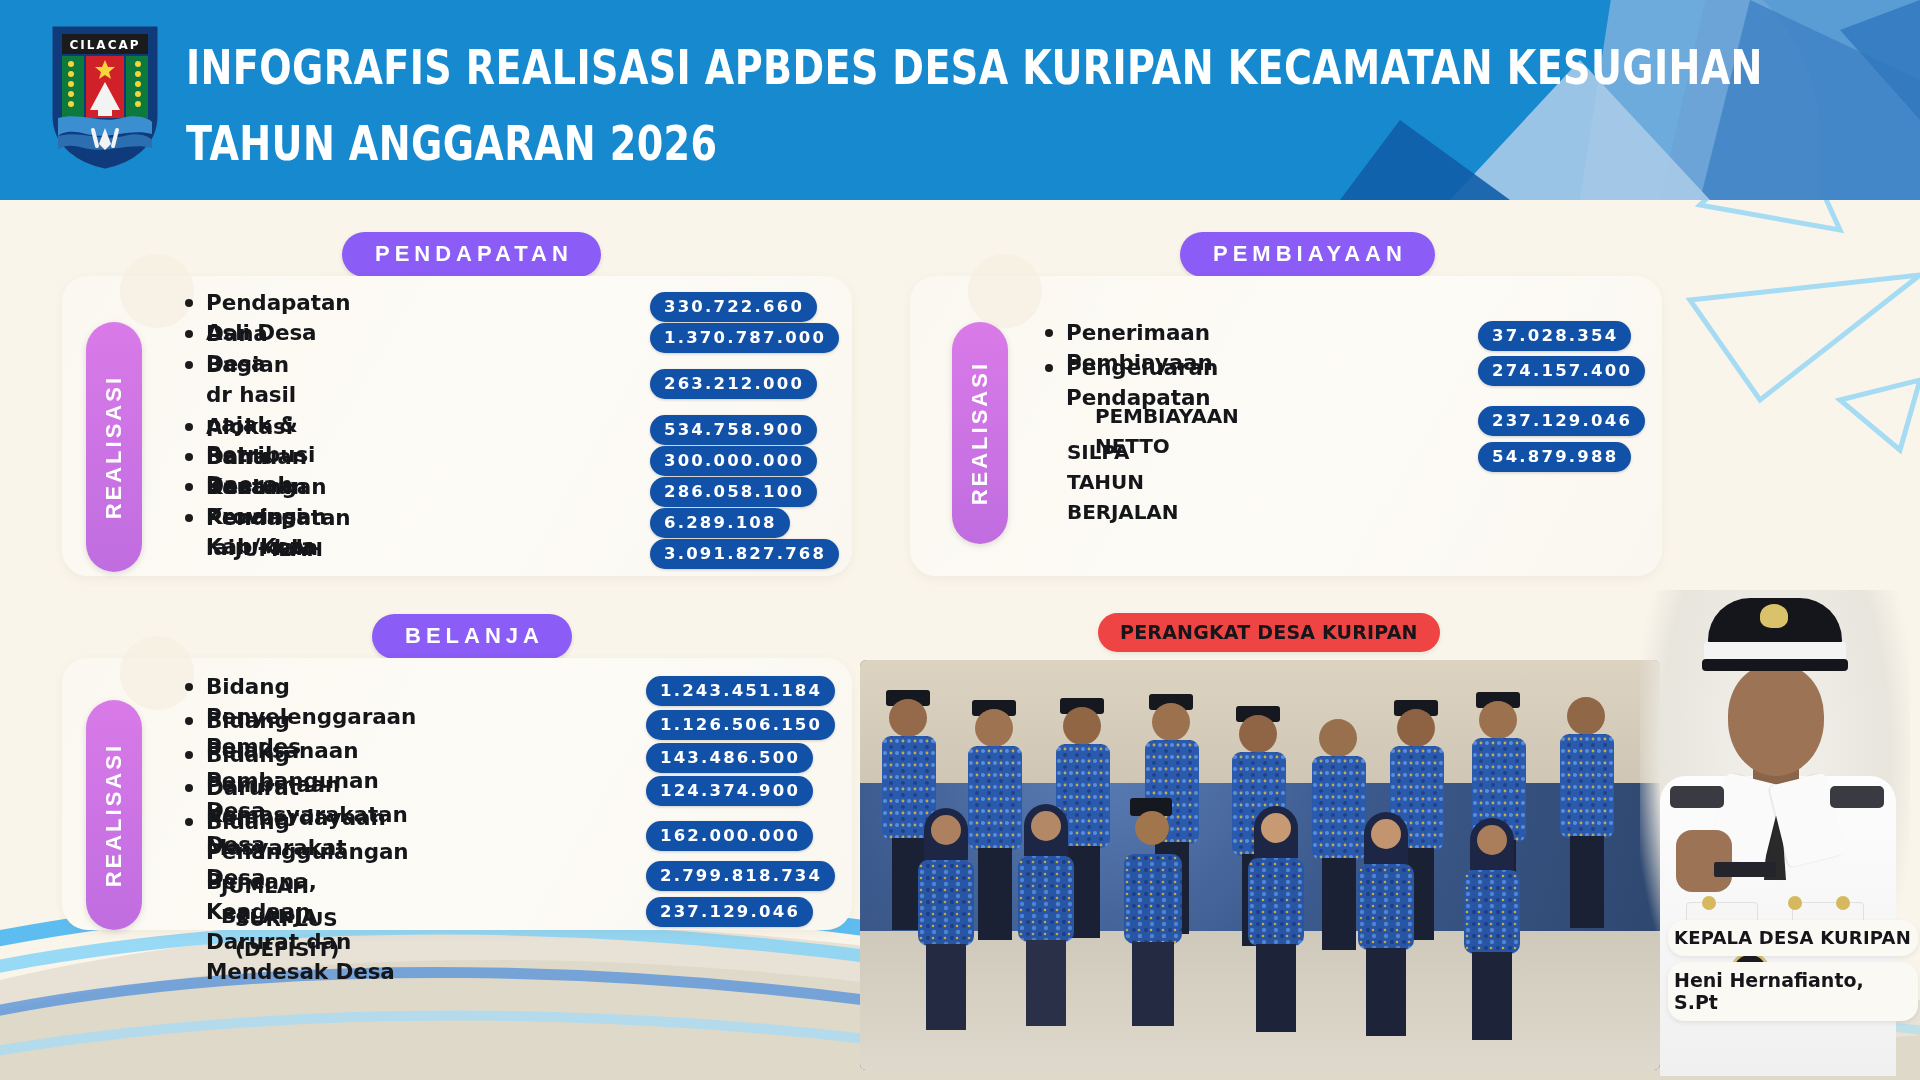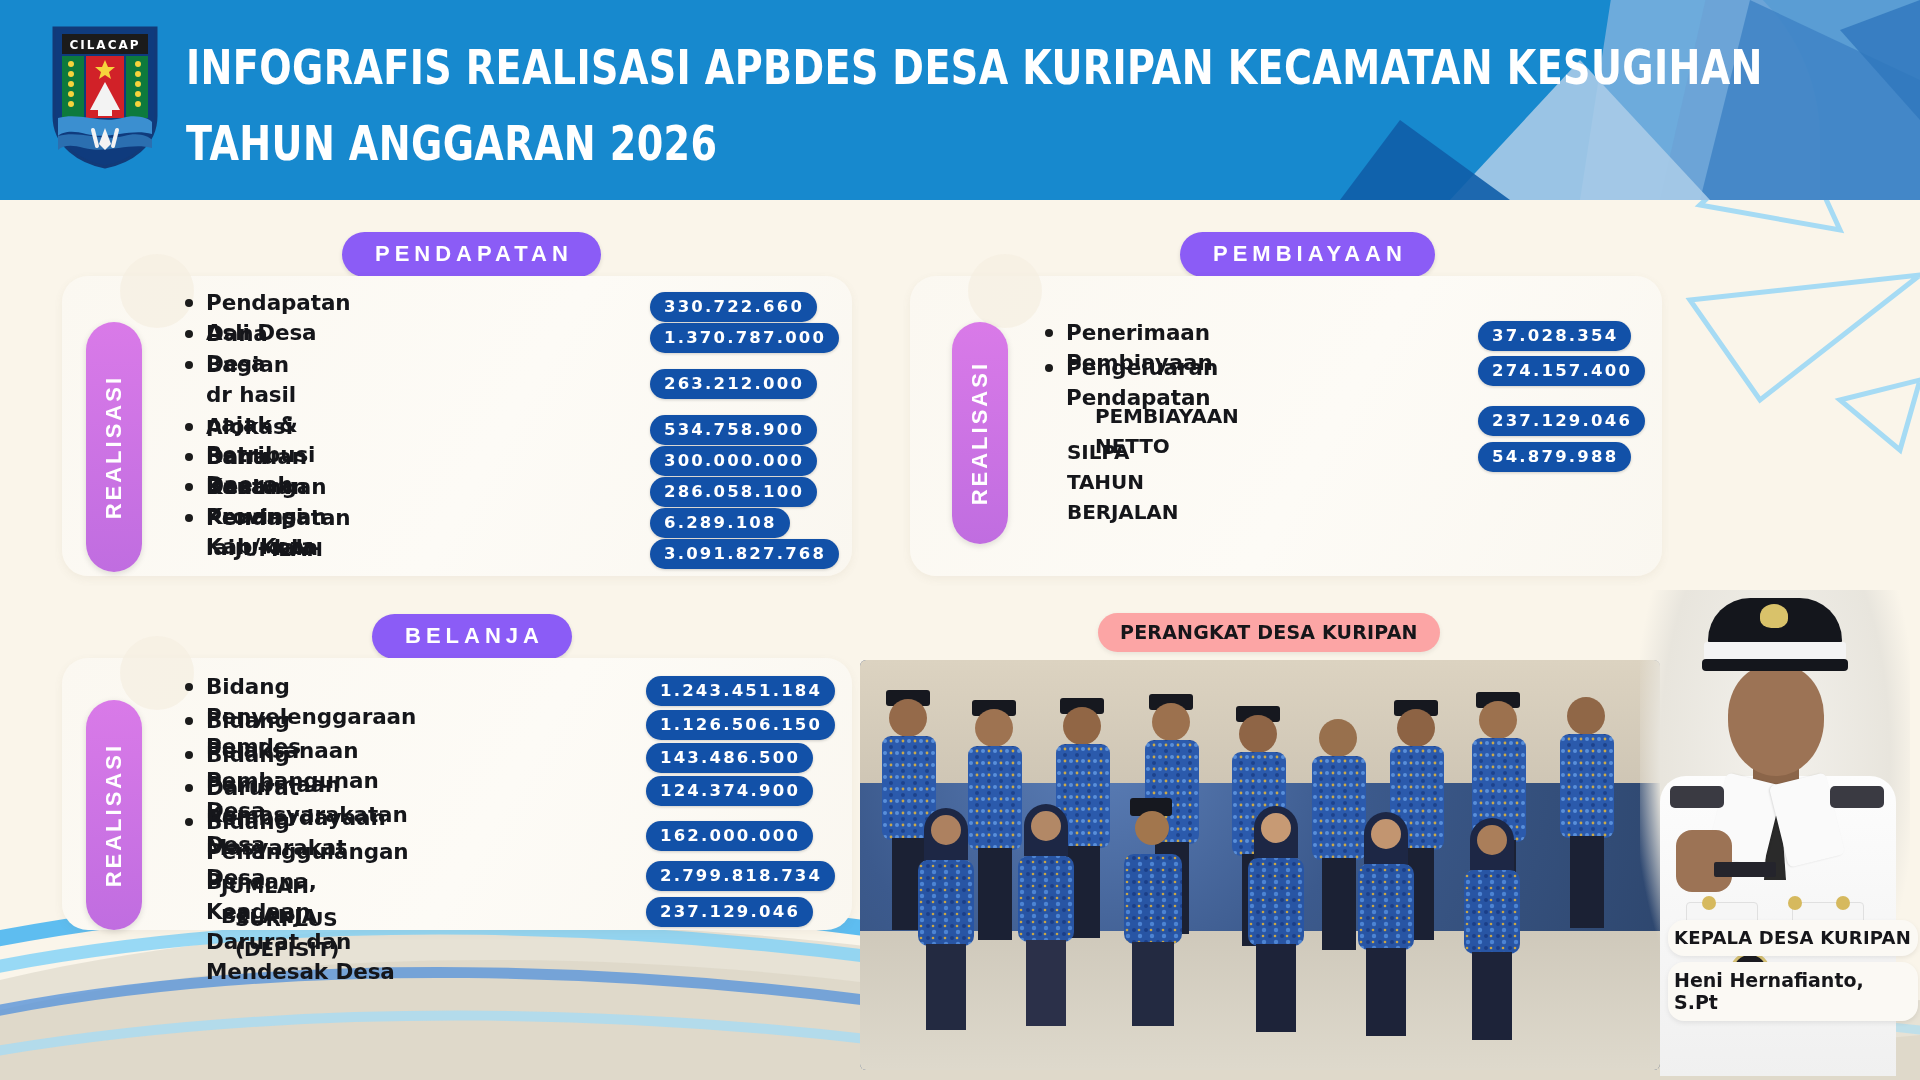--- a/index.html
+++ b/index.html
@@ -114,21 +114,21 @@
     letter-spacing:2.2px;
     padding:5px 13px 6px 14px;
     white-space:nowrap;
     box-shadow:0 1px 3px rgba(0,0,0,.18);
     font-family:"DejaVu Sans", sans-serif;
   }
 
   
   .photo-label{
     position:absolute;
-    background:#fca5a5;
+    background:#ef4444;
     border-radius:20px;
     padding:8px 22px 9px;
     font-weight:bold;
     font-size:19px;
     color:#16161a;
     letter-spacing:.2px;
     box-shadow:0 2px 5px rgba(0,0,0,.08);
     font-family:"DejaVu Sans", sans-serif;
   }
   .group-photo{

